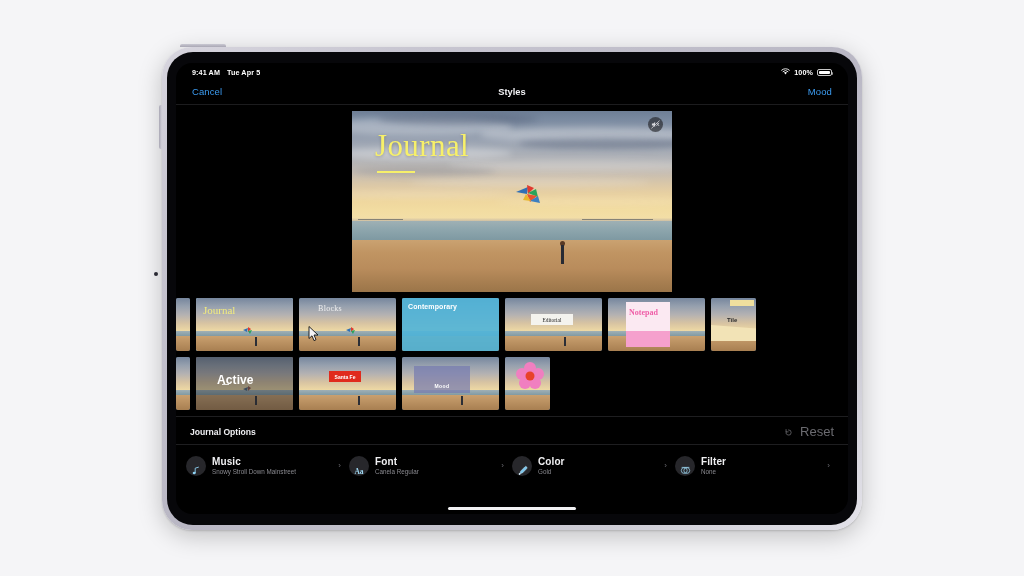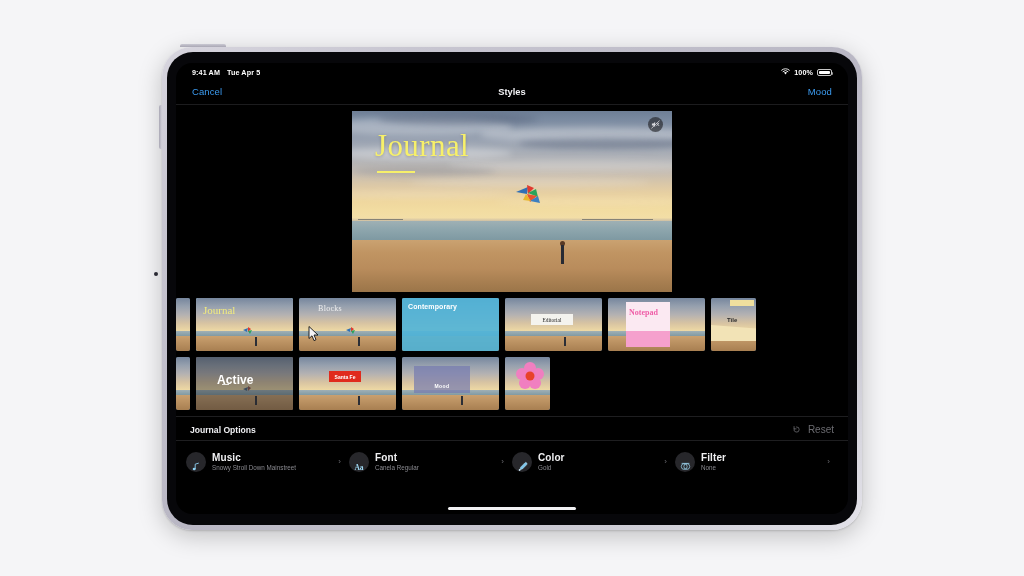--- a/index.html
+++ b/index.html
@@ -246,21 +246,21 @@
   .bloom-flower{ position:absolute; left:10px; top:4px; width:30px; height:30px;
     z-index:3;}
 
   
   #options-header{
     display:flex; align-items:center; padding:7px 14px 5px 14px;
     border-top:0.6px solid #1e1e20;
   }
   #options-title{ font-size:8.6px; font-weight:bold; color:#efeff2; }
   #reset-button{ margin-left:auto; display:flex; align-items:center; gap:8px;
-    font-size:10px; color:#6b6b70; cursor:pointer;}
+    font-size:13px; color:#6b6b70; cursor:pointer;}
   #options-row{
     display:flex; align-items:center; padding:2px 10px 0 10px;
     border-top:0.6px solid #1e1e20; height:40px;
   }
   .opt{
     display:flex; align-items:center; flex:1 1 0; min-width:0; cursor:pointer;
   }
   .opt-icon{
     width:20px; height:20px; border-radius:50%;
     background:#27272b; display:flex; align-items:flex-end; justify-content:center;

